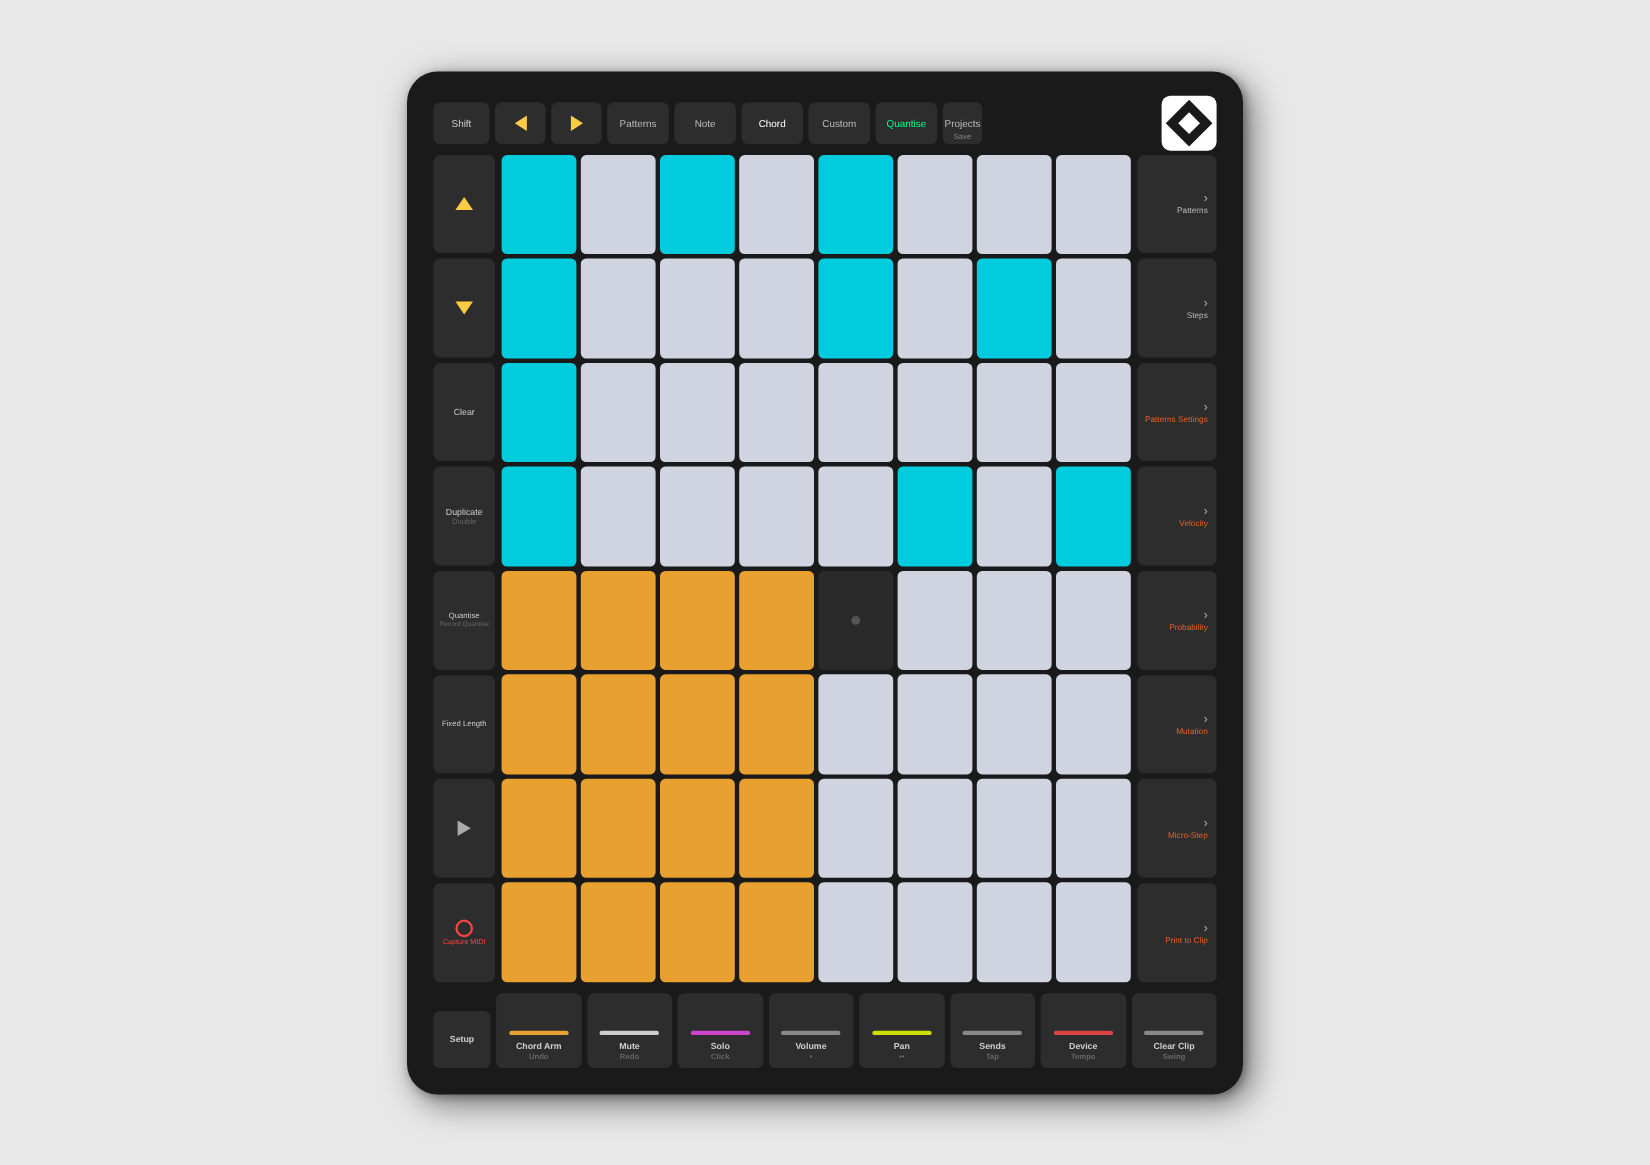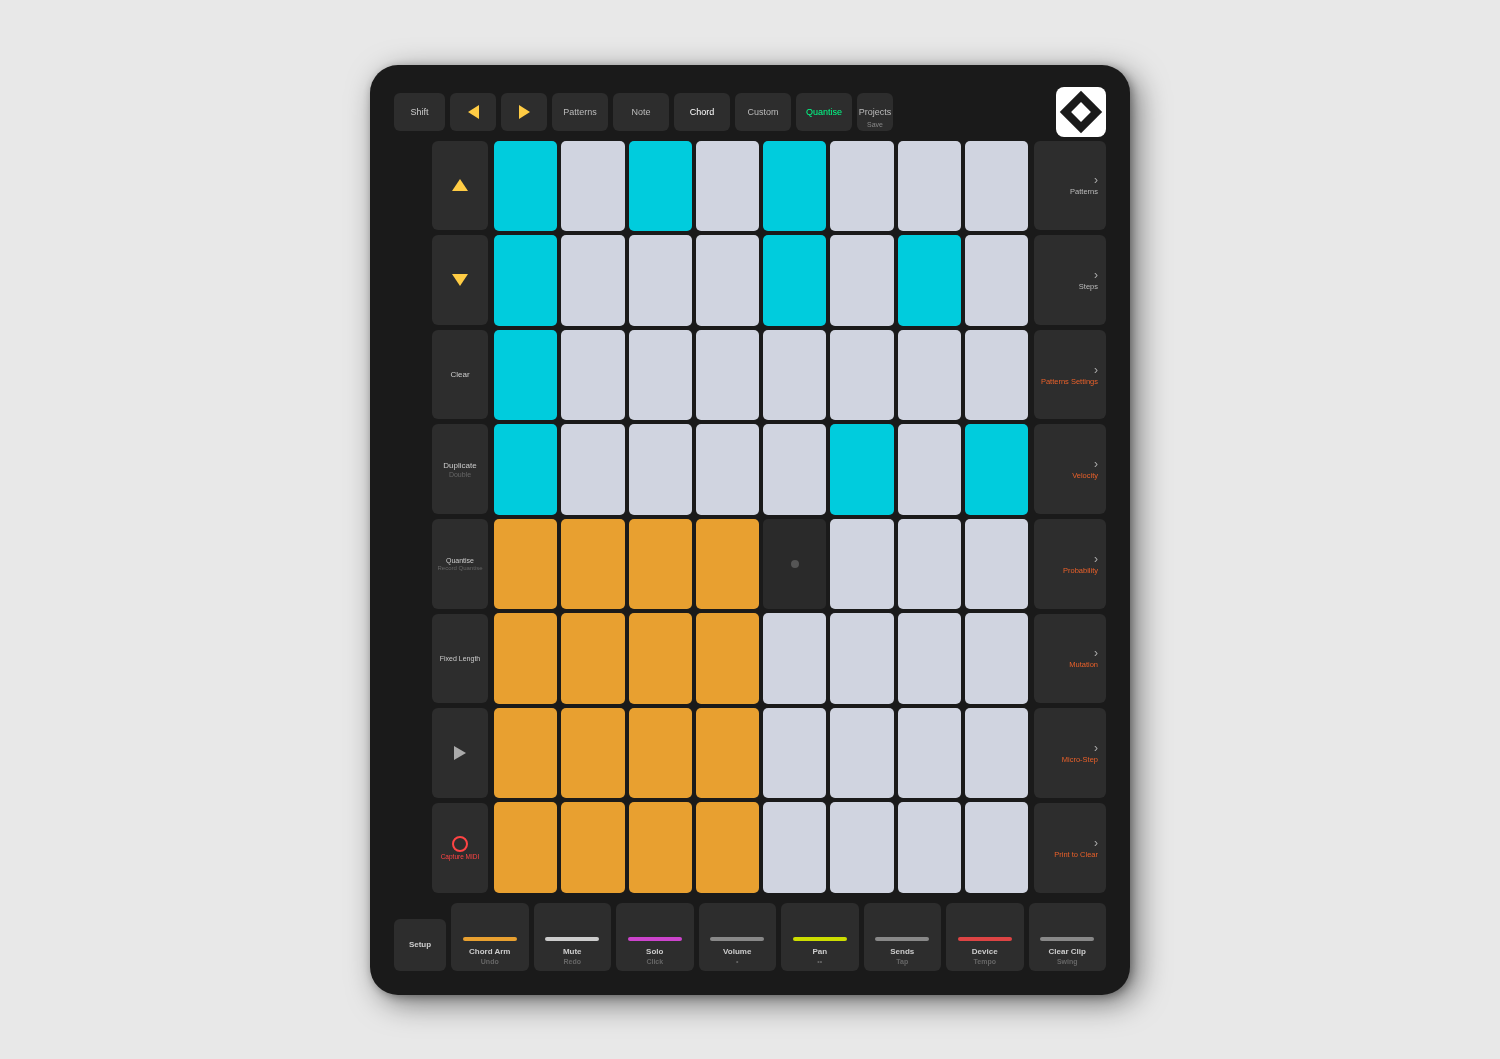--- a/index.html
+++ b/index.html
@@ -111,21 +111,20 @@
       gap: 6px;
       flex: 1;
     }
 
     
     .left-col {
       display: flex;
       flex-direction: column;
       gap: 5px;
       width: 56px;
-      margin-left: 38px;
     }
     .side-btn {
       background: #2d2d2d;
       border-radius: 6px;
       display: flex;
       flex-direction: column;
       align-items: center;
       justify-content: center;
       color: #aaa;
       font-size: 8px;
@@ -470,21 +469,21 @@
       <div class="right-btn">
         <span class="chevron orange">›</span>
         <span class="r-label orange-label">Mutation</span>
       </div>
       <div class="right-btn">
         <span class="chevron orange">›</span>
         <span class="r-label orange-label">Micro-Step</span>
       </div>
       <div class="right-btn">
         <span class="chevron orange">›</span>
-        <span class="r-label orange-label">Print to Clear</span>
+        <span class="r-label orange-label">Print to Clip</span>
       </div>
     </div>
 
   </div>
 
   <div class="bottom-row">
     <div class="setup-btn">
       <span>Setup</span>
     </div>
     <div class="bottom-track-btn">

